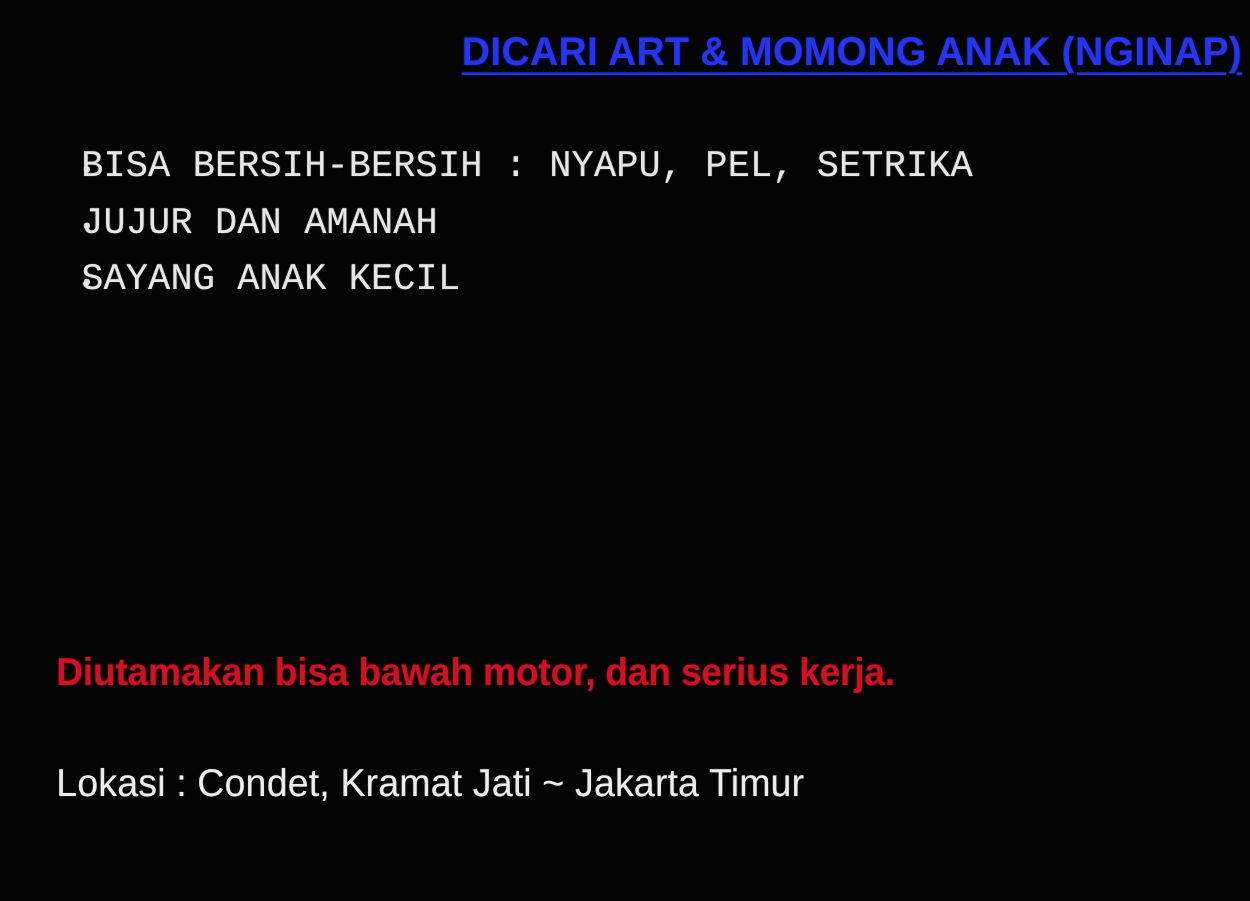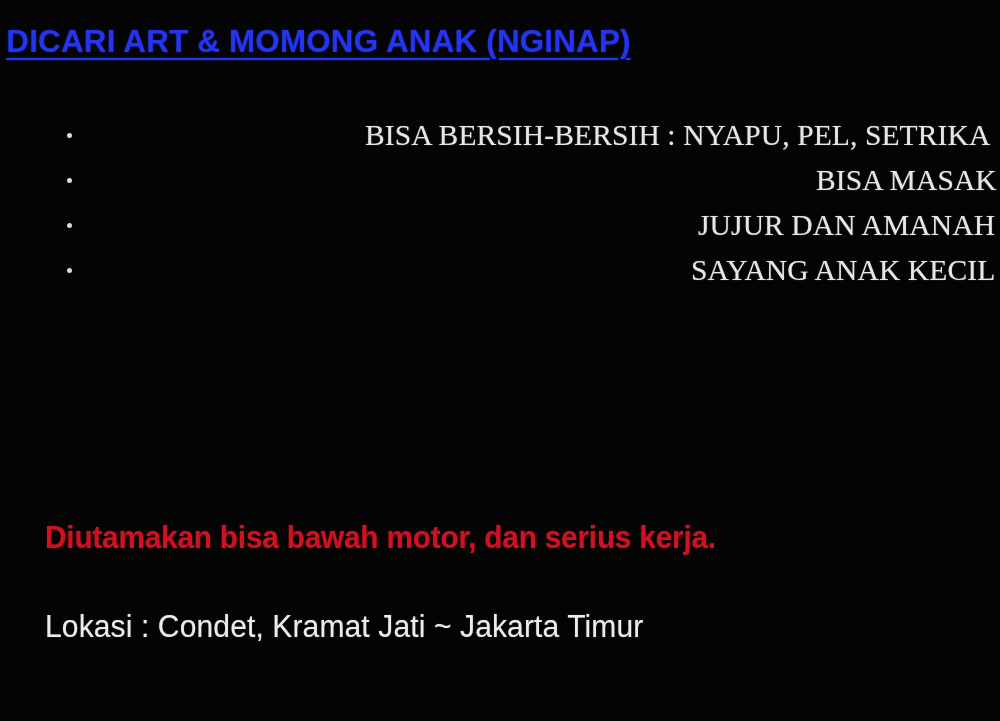--- a/index.html
+++ b/index.html
@@ -21,21 +21,21 @@
     background: #040404;
     overflow: hidden;
   }
 
   
   #title-wrap {
     position: absolute;
     left: 0;
     top: 21px;
     width: 1000px;
-    text-align: left;
+    text-align: right;
   }
   #poster-title {
     display: inline-block;
     color: #2434ef;
     font-family: "Liberation Sans", sans-serif;
     font-size: 32px;
     font-weight: bold;
     letter-spacing: 0.2px;
     line-height: 40px;
     text-decoration: underline;
@@ -56,27 +56,26 @@
     list-style: none;
     margin: 0;
     padding: 0;
   }
   #requirements-list li {
     position: relative;
     height: 45px;
     line-height: 45px;
     padding-left: 65px;
     color: #e6e6e6;
-    font-family: Liberation Serif, serif;
+    font-family: Liberation Mono, monospace;
     font-size: 30px;
     font-weight: 400;
     letter-spacing: 0.1px;
     white-space: nowrap;
     text-shadow: 0 0 1.2px rgba(255,255,255,0.45);
-    text-align: right;
   }
   #requirements-list li .bullet-dot {
     position: absolute;
     left: 67px;
     top: 50%;
     width: 5px;
     height: 5px;
     margin-top: -2px;
     border-radius: 50%;
     background: #dcdcdc;
@@ -130,24 +129,20 @@
     <span id="poster-title">DICARI ART &amp; MOMONG ANAK (NGINAP)</span>
   </div>
 
   <ul id="requirements-list">
     <li>
       <span class="bullet-dot"></span>
       <span class="item-text">BISA BERSIH-BERSIH : NYAPU, PEL, SETRIKA</span>
     </li>
     <li>
       <span class="bullet-dot"></span>
-      <span class="item-text">BISA MASAK</span>
-    </li>
-    <li>
-      <span class="bullet-dot"></span>
       <span class="item-text">JUJUR DAN AMANAH</span>
     </li>
     <li>
       <span class="bullet-dot"></span>
       <span class="item-text">SAYANG ANAK KECIL</span>
     </li>
   </ul>
 
   <div id="highlight-note">Diutamakan bisa bawah motor, dan serius kerja.</div>
 

